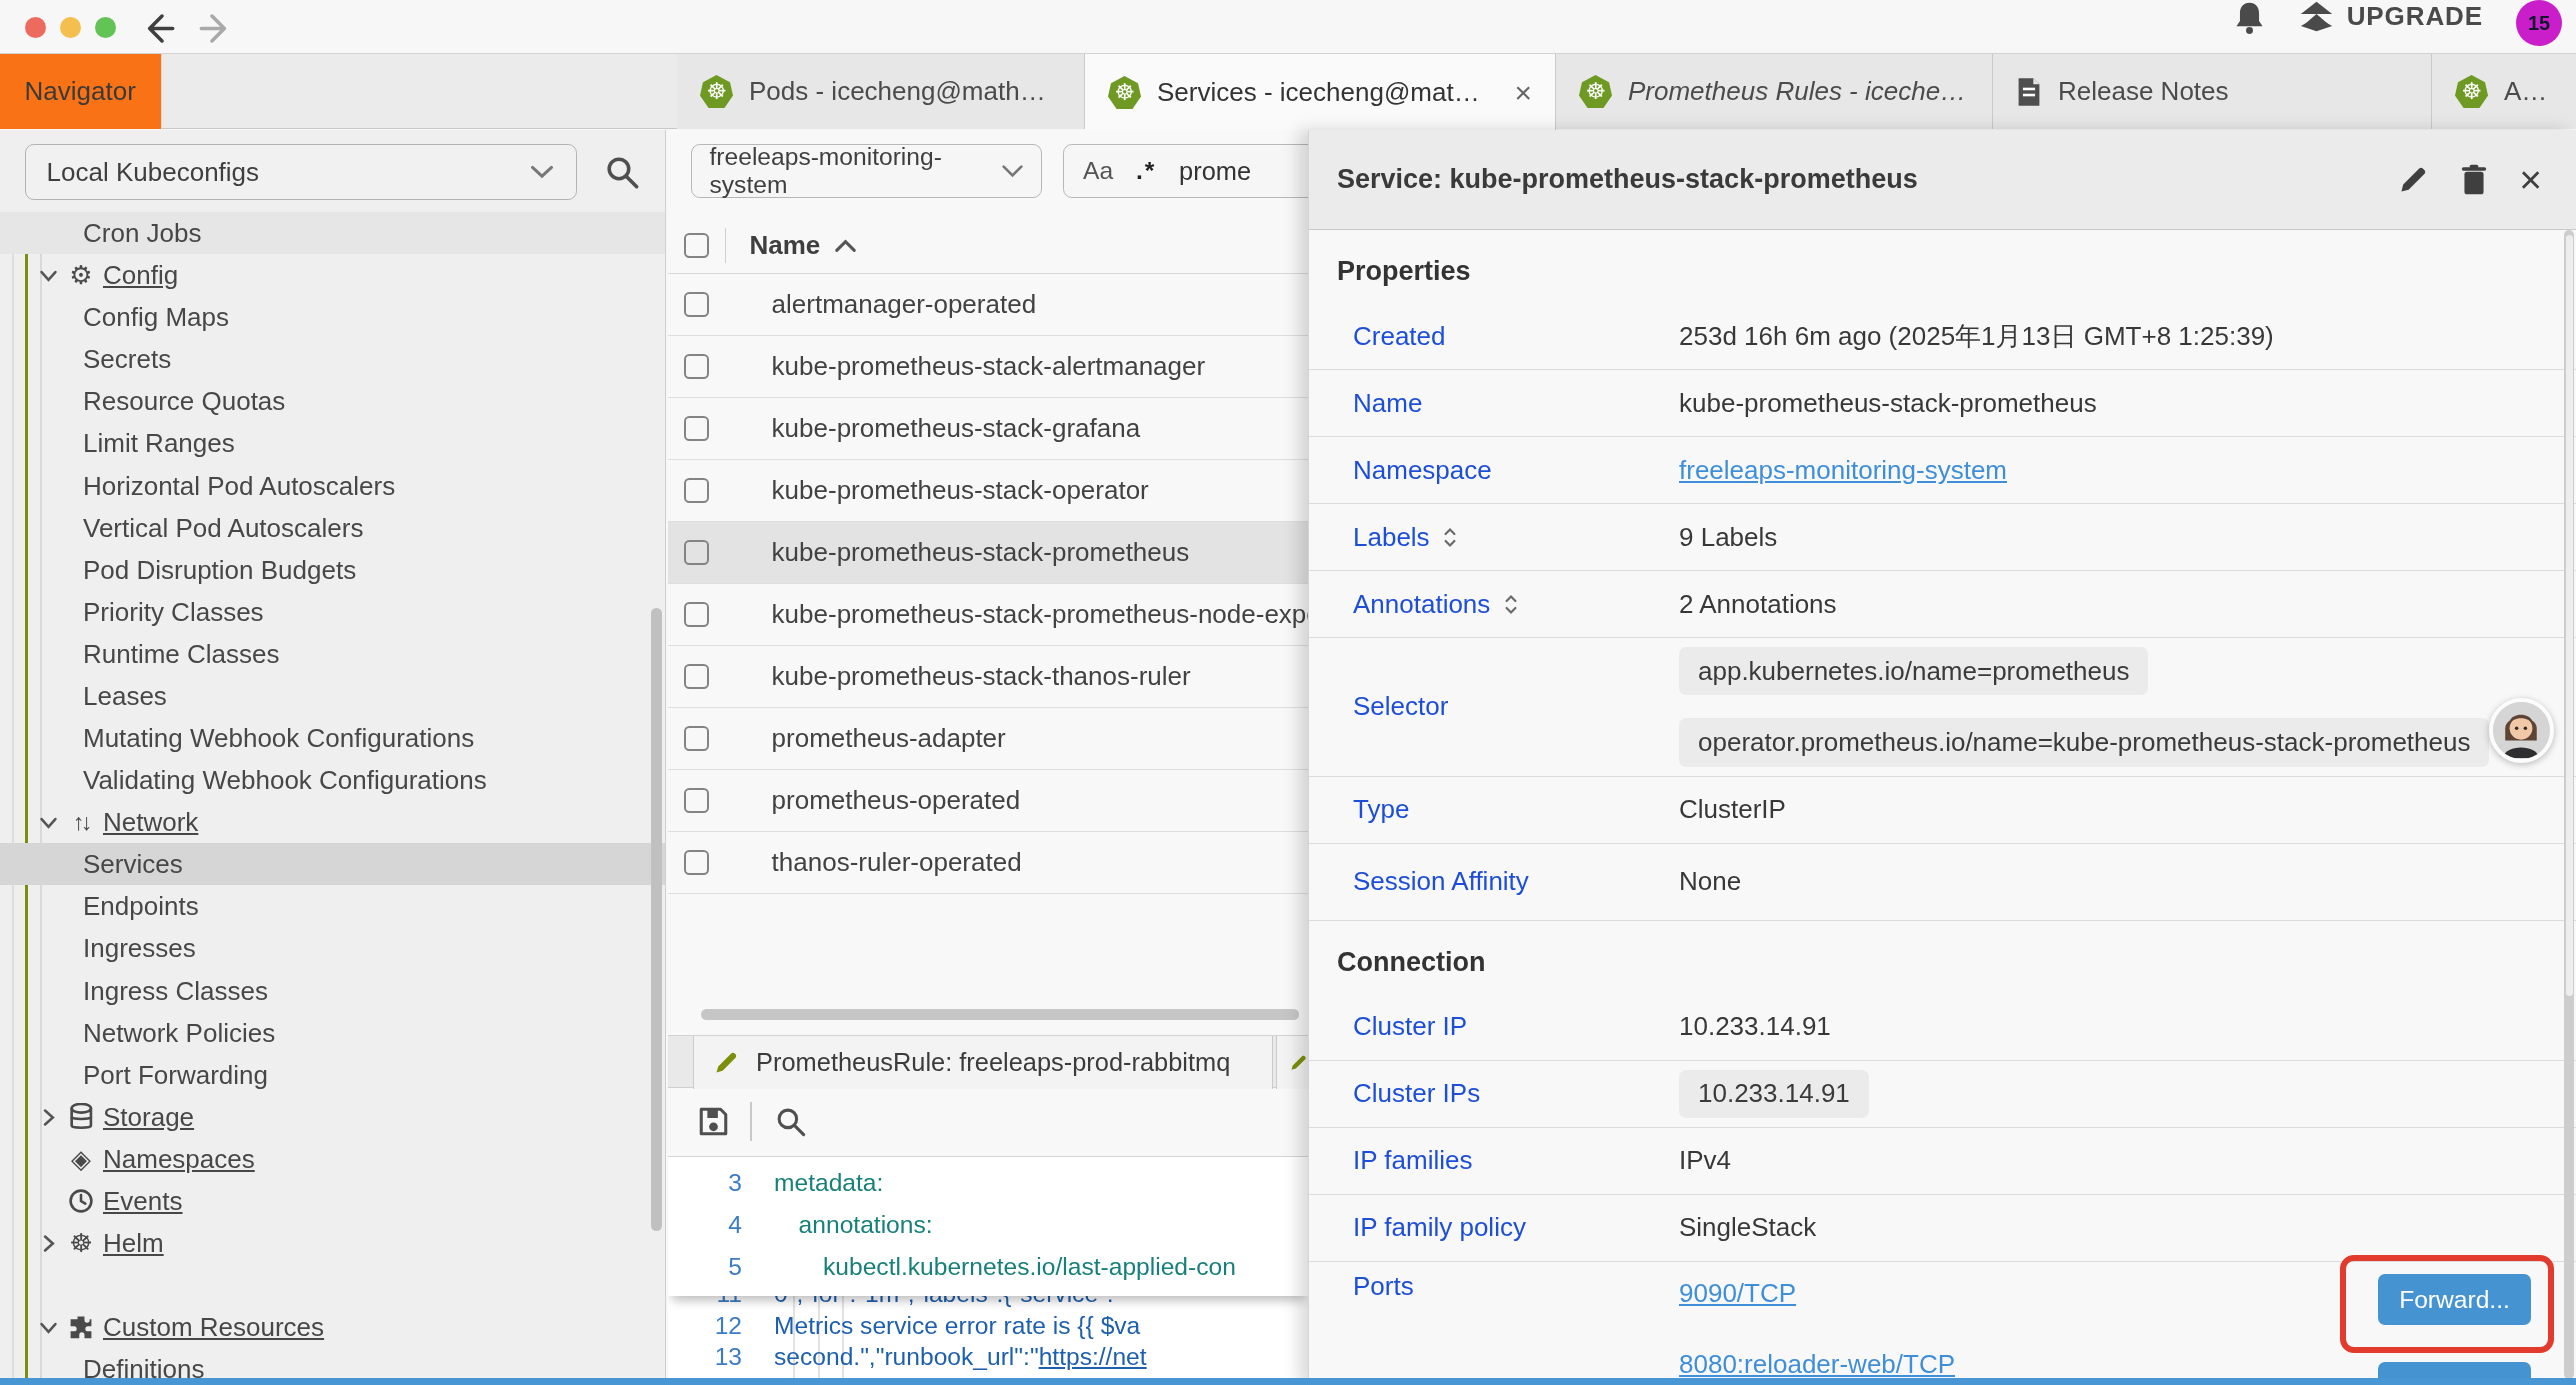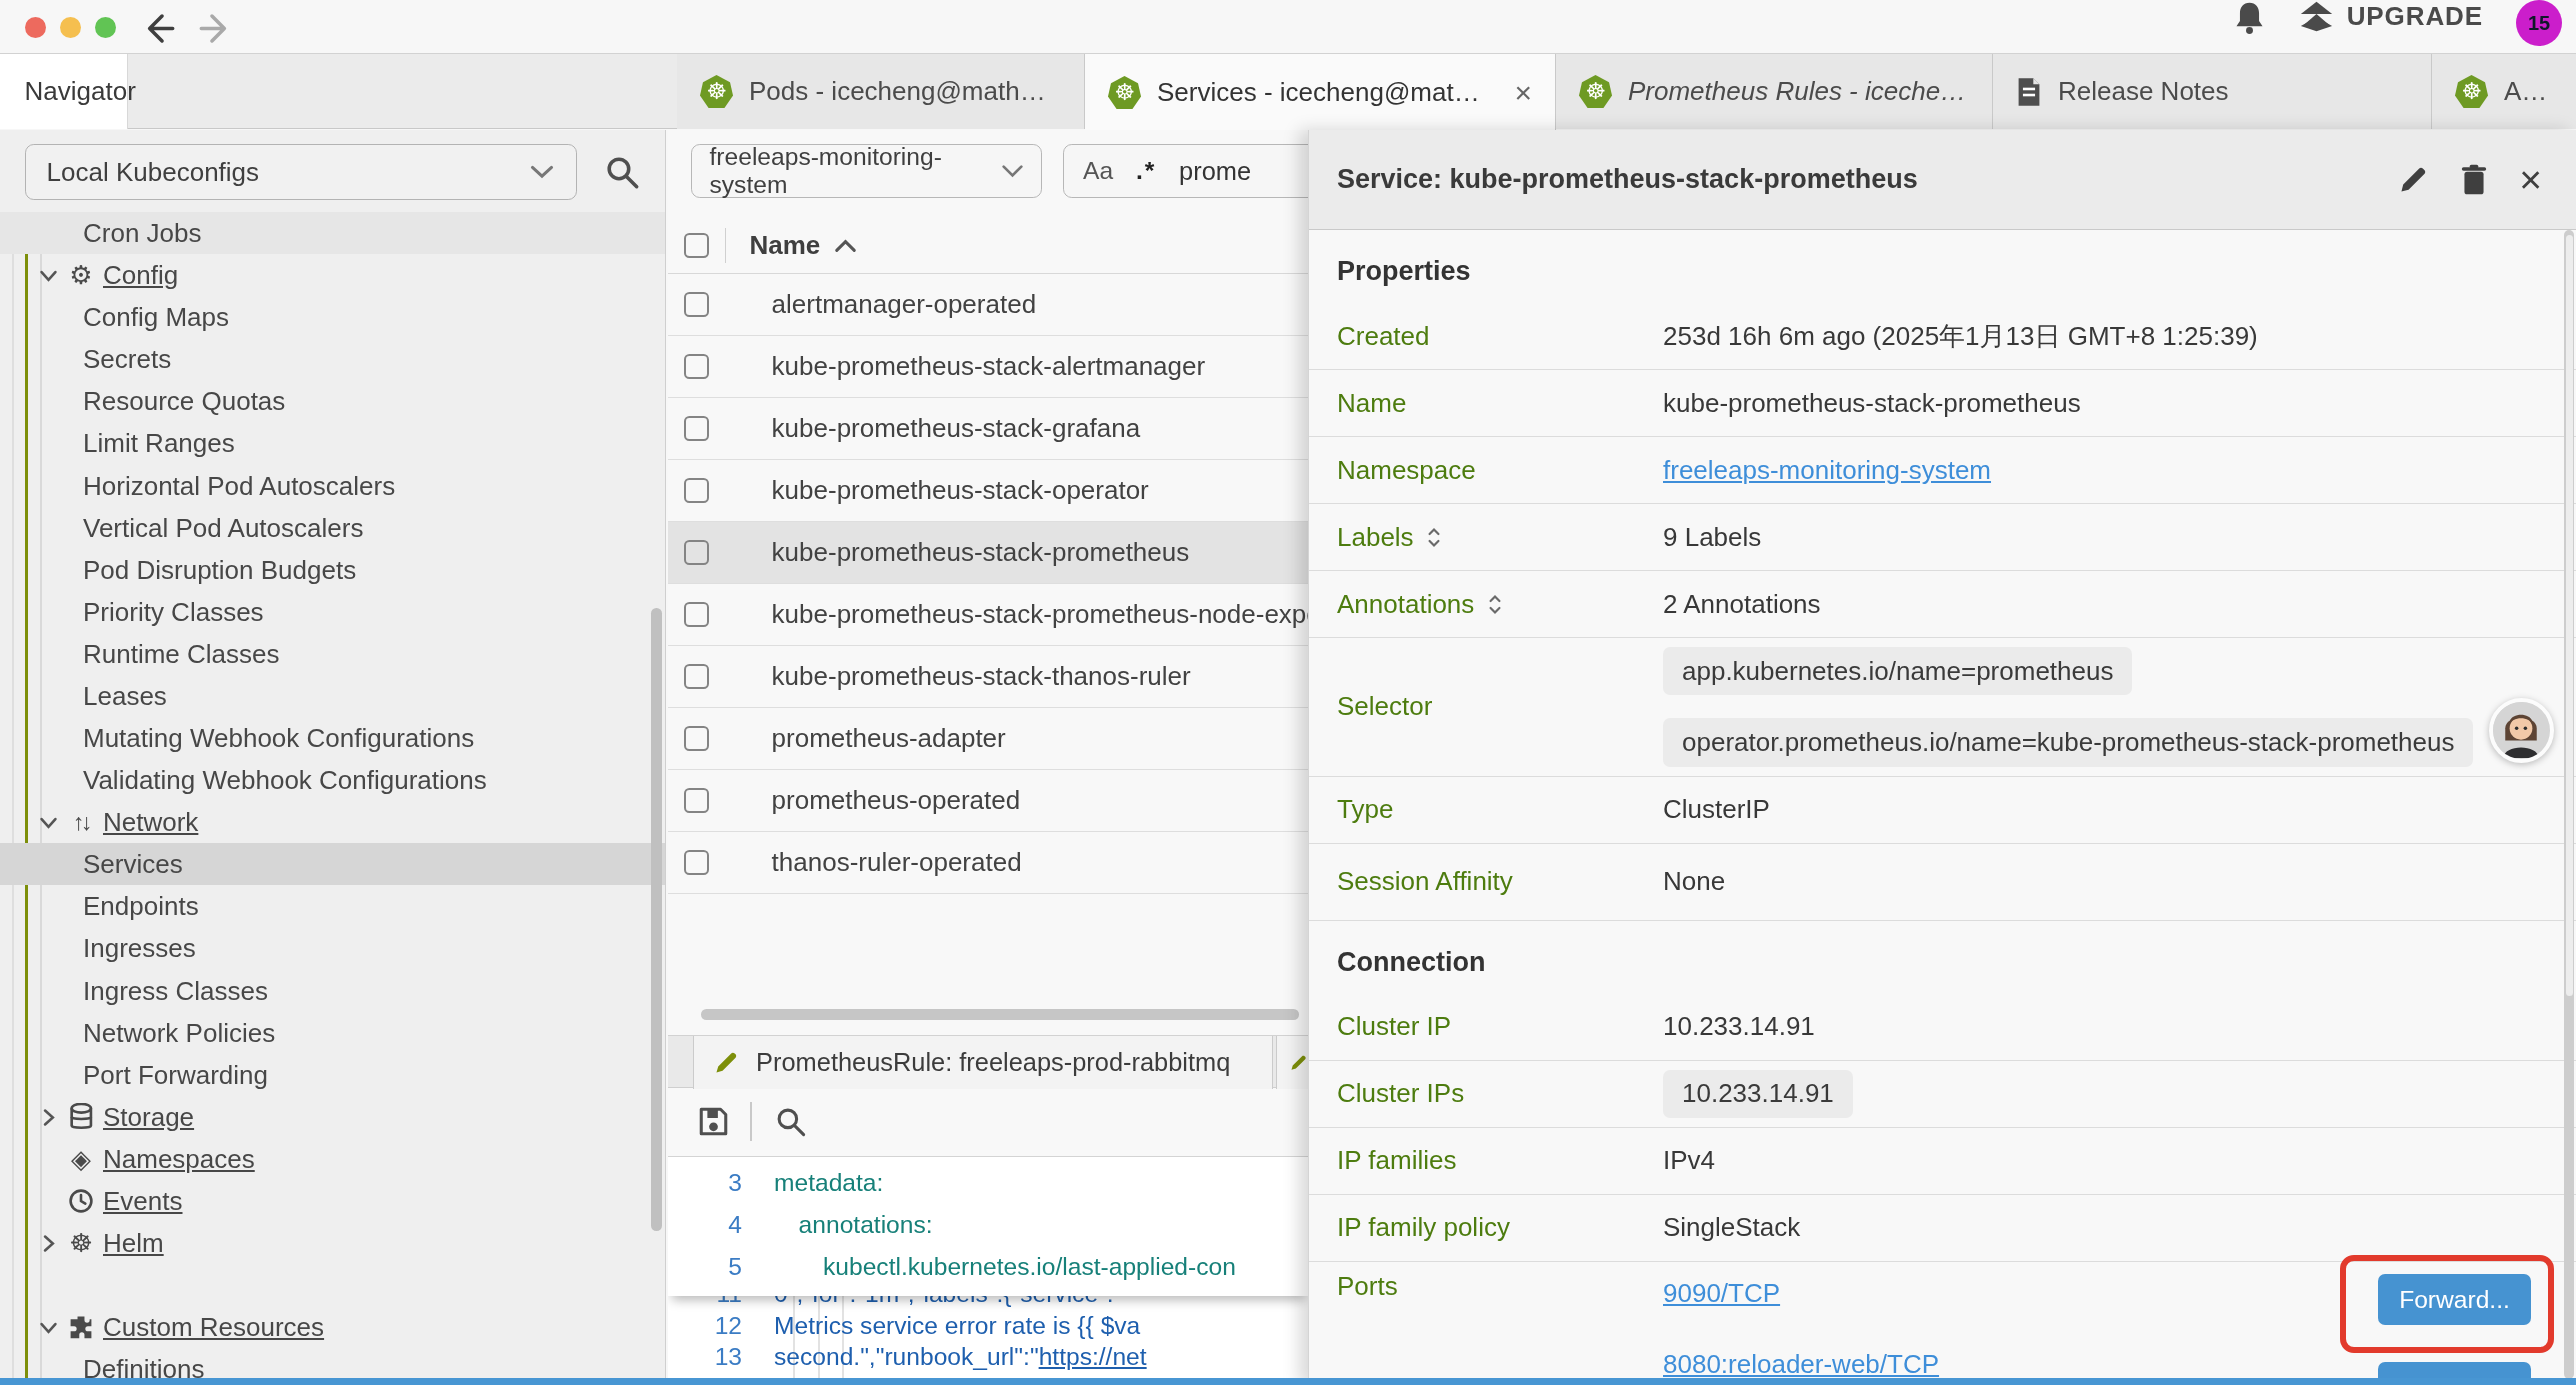--- a/index.html
+++ b/index.html
@@ -14,21 +14,21 @@
   .tl.green{left:95px;background:#61c454;}
   .nav-arrow{position:absolute;top:8.8px;width:39px;height:39px;}
   .nav-arrow.back{left:139px;}
   .nav-arrow.fwd{left:196px;}
   .tb-right{position:absolute;right:0;top:0;height:54px;display:flex;align-items:flex-start;gap:33px;padding-right:14px;}
   .upgrade{display:flex;align-items:center;gap:12.3px;color:#4a4a4a;font-size:26px;font-weight:600;letter-spacing:0.9px;}
   .badge{width:46px;height:46px;border-radius:50%;background:#cb1ecb;color:#0f172a;font-size:20px;font-weight:700;display:flex;align-items:center;justify-content:center;}
 
   
   .tabstrip{position:absolute;left:0;top:54px;width:2576px;height:75px;background:#ebebeb;border-bottom:1.8px solid #c8c8c8;}
-  .navtab{position:absolute;left:0;top:0;width:128px;height:75px;background:#ffffff;display:flex;align-items:center;padding-left:24.6px;font-size:26px;color:#3a3a3a;border-right:1.8px solid #d8d8d8;}
+  .navtab{position:absolute;left:0;top:0;width:162px;height:75px;background:#f97316;display:flex;align-items:center;padding-left:24.6px;font-size:26px;color:#3a3a3a;border-right:1.8px solid #d8d8d8;}
   .maintabs{position:absolute;left:677px;top:0;height:75px;display:flex;}
   .tab{height:75px;display:flex;align-items:center;gap:16px;padding:0 23px;background:#e7e7e7;border-right:1.8px solid #c9c9c9;font-size:26px;color:#4b4b4b;overflow:hidden;white-space:nowrap;}
   .tab.active{background:#fafafa;height:77px;color:#333;}
   .tab .lbl{overflow:hidden;text-overflow:ellipsis;}
   .tab .close{margin-left:8.8px;font-size:30px;color:#666;}
   .tab.italic .lbl{font-style:italic;}
   .k8s-icon{width:33px;height:33px;flex:0 0 33px;background:#6e9a23;clip-path:polygon(50% 0%,91% 22%,100% 62%,74% 100%,26% 100%,0% 62%,9% 22%);display:flex;align-items:center;justify-content:center;color:#fff;font-size:23px;line-height:1;}
 
   
   .sidebar{position:absolute;left:0;top:130px;width:666px;height:1256px;background:#efefef;border-right:1.8px solid #cfcfcf;overflow:hidden;}
@@ -89,21 +89,21 @@
 
   
   .detail{position:absolute;left:1308px;top:130px;width:1268px;height:1256px;background:#f8f8f8;border-left:1.8px solid #d4d4d4;box-shadow:-8.8px 0 16px rgba(0,0,0,0.15);overflow:hidden;}
   .dhead{position:absolute;left:0;top:0;width:1268px;height:100px;background:#ebebeb;border-bottom:1.8px solid #c9c9c9;display:flex;align-items:center;}
   .dhead .dtitle{margin-left:28px;font-size:27px;font-weight:700;color:#3a3a3a;}
   .dhead .hicons{margin-left:auto;display:flex;align-items:center;gap:30px;padding-right:35px;}
   .dhead .x{font-size:39px;color:#3f3f3f;line-height:1;}
   .dbody{position:absolute;left:0;top:100px;width:1268px;bottom:0;}
   .dsec-head{padding:26px 0 16px 28px;font-size:27px;font-weight:700;color:#333;}
   .drow{position:relative;display:flex;align-items:center;min-height:67px;border-bottom:1.8px solid #dcdcdc;padding:8.8px 0;}
-  .drow .dlabel{flex:0 0 354px;padding-left:28px;font-size:26px;color:#4d7c0f;display:flex;align-items:center;gap:12.3px;}
+  .drow .dlabel{flex:0 0 354px;padding-left:28px;font-size:26px;color:#1d4ed8;display:flex;align-items:center;gap:12.3px;margin-left:16px;}
   .drow .dval{font-size:26px;color:#383838;white-space:nowrap;}
   .drow .dval.link, a.plink{color:#3e8ed9;text-decoration:underline;}
   .chipcol{display:flex;flex-direction:column;gap:23px;}
   .chip{background:#ebebeb;border-radius:7px;padding:8.8px 19px;font-size:26px;color:#3a3a3a;white-space:nowrap;width:max-content;}
   .portsrow{align-items:flex-start;}
   .portcol{display:flex;flex-direction:column;gap:40px;padding-top:7px;}
   .fwdcol{position:absolute;right:46px;top:12.3px;display:flex;flex-direction:column;gap:37px;align-items:flex-end;}
   .fwdbtn{width:153px;height:51px;background:#4693d1;border:none;border-radius:7px;color:#fff;font-size:24.6px;display:flex;align-items:center;justify-content:center;}
   .redbox{position:absolute;right:-23px;top:-19px;width:214px;height:98px;border:6.1px solid #e23a2c;border-radius:14px;pointer-events:none;}
   .fwdwrap{position:relative;}

